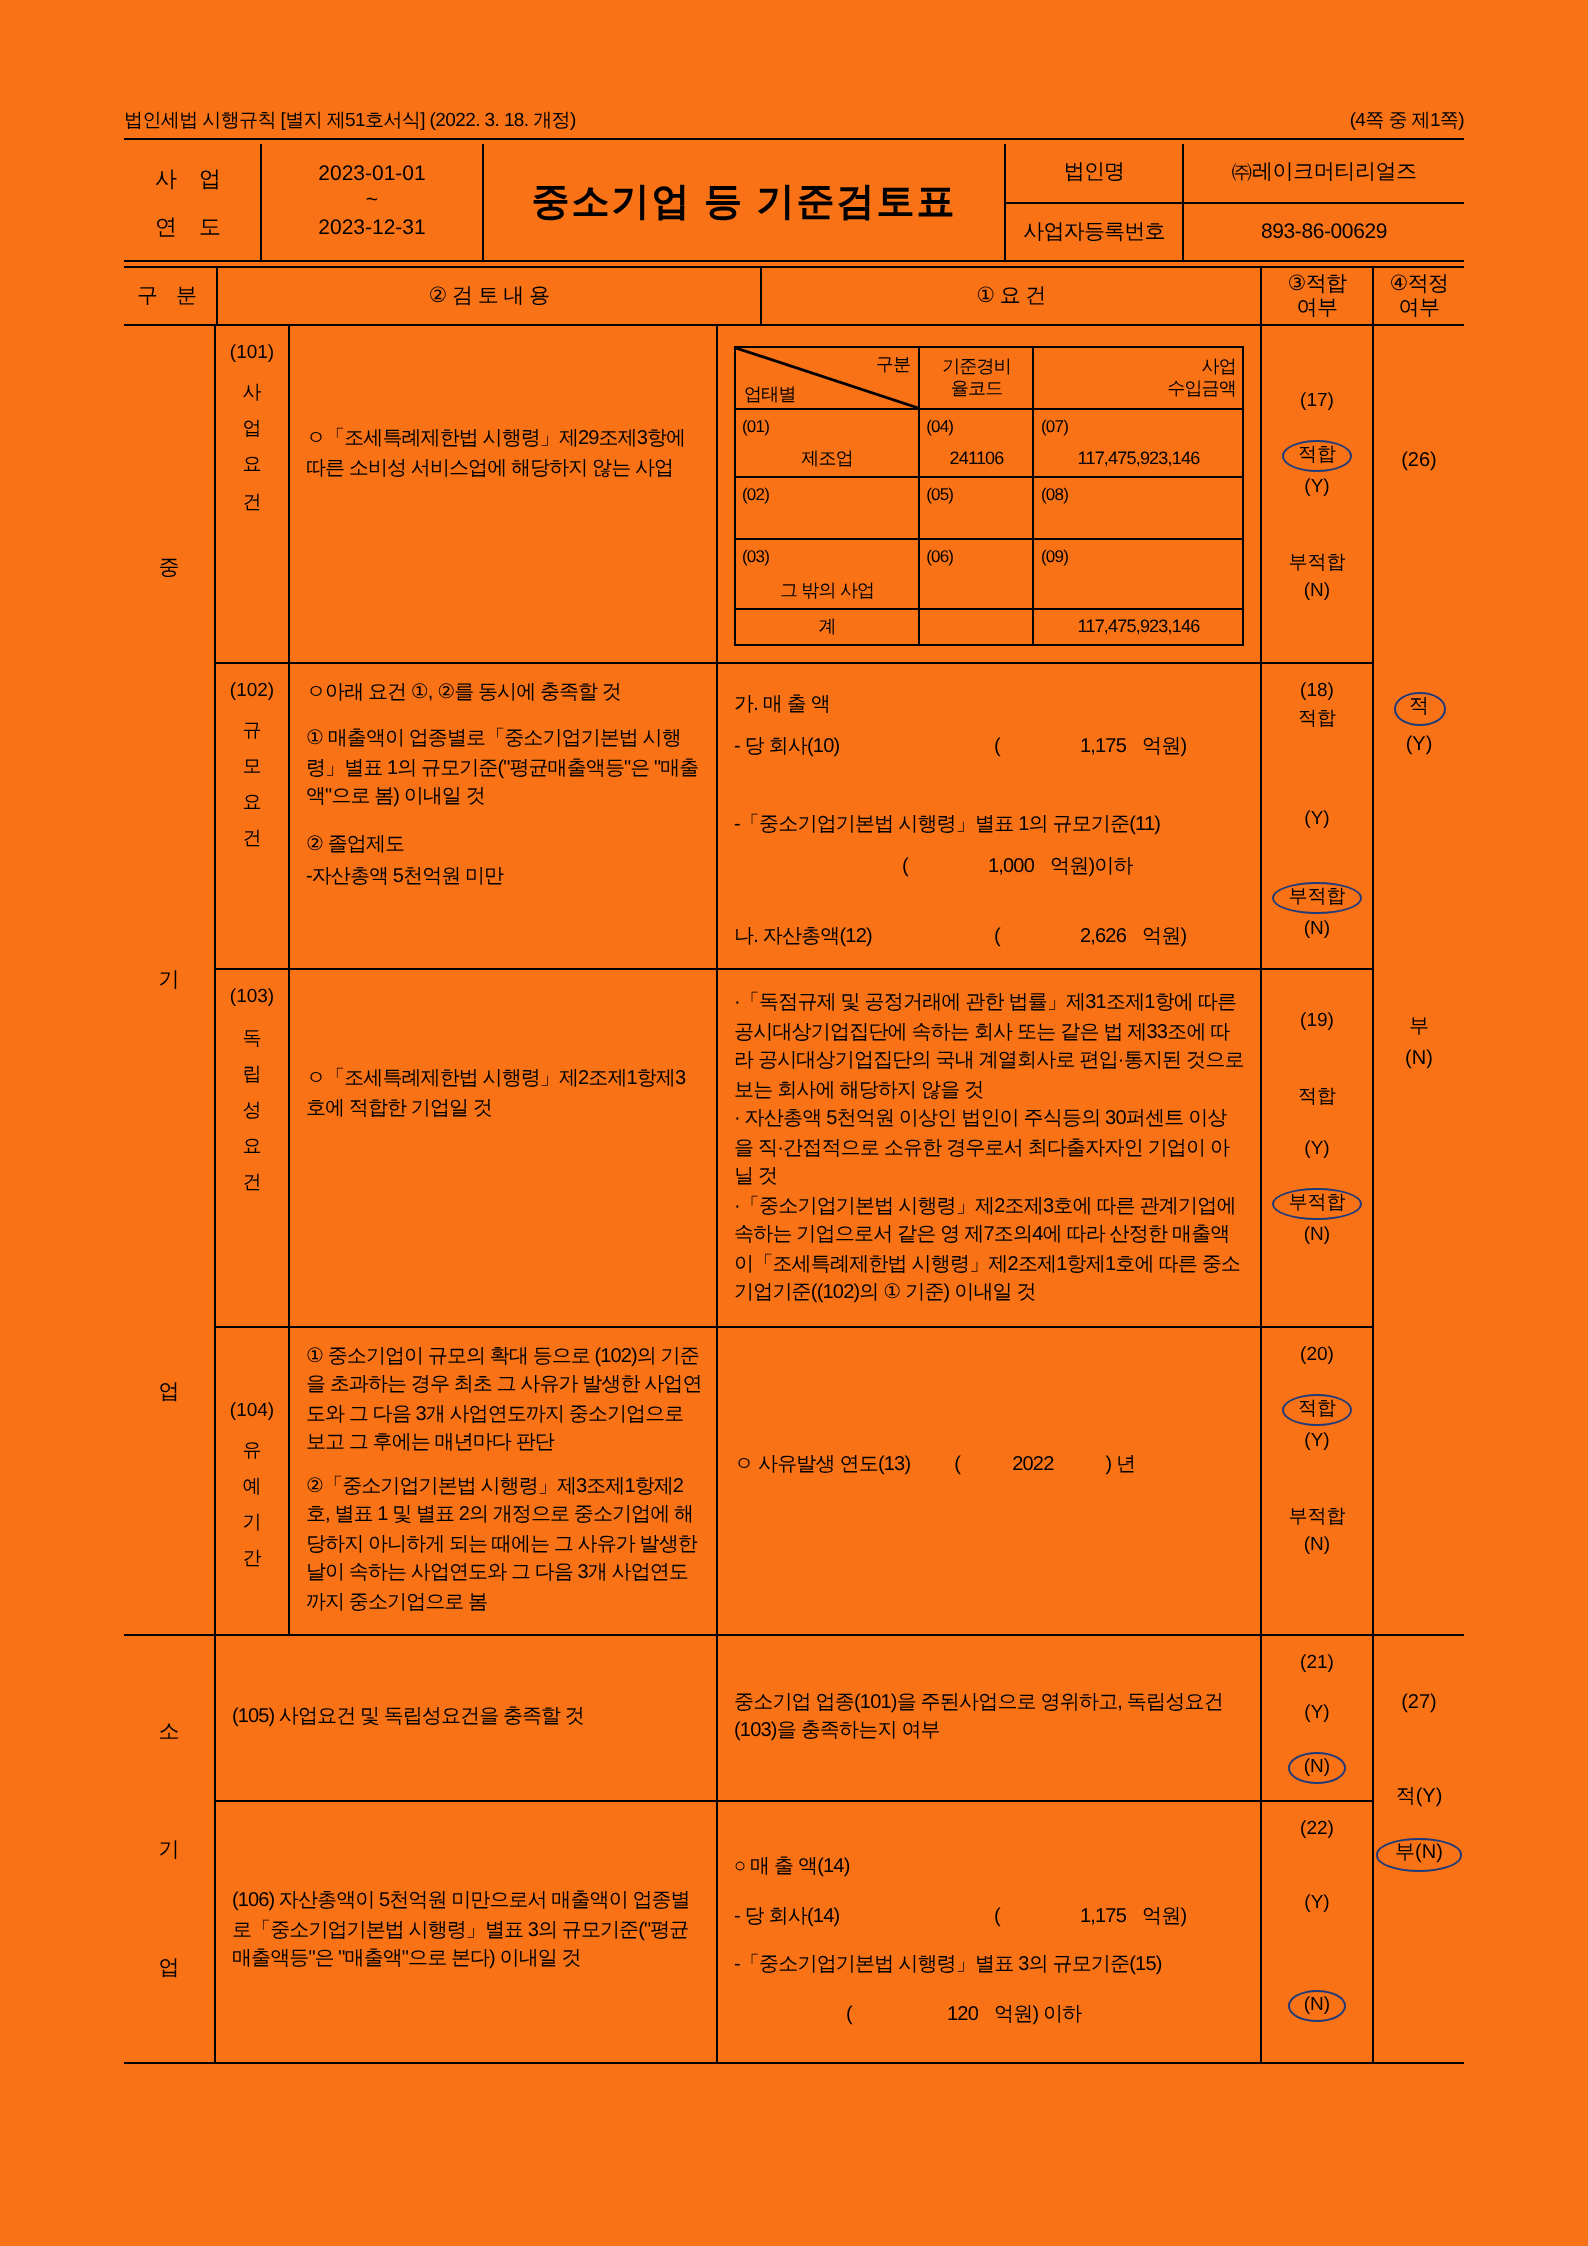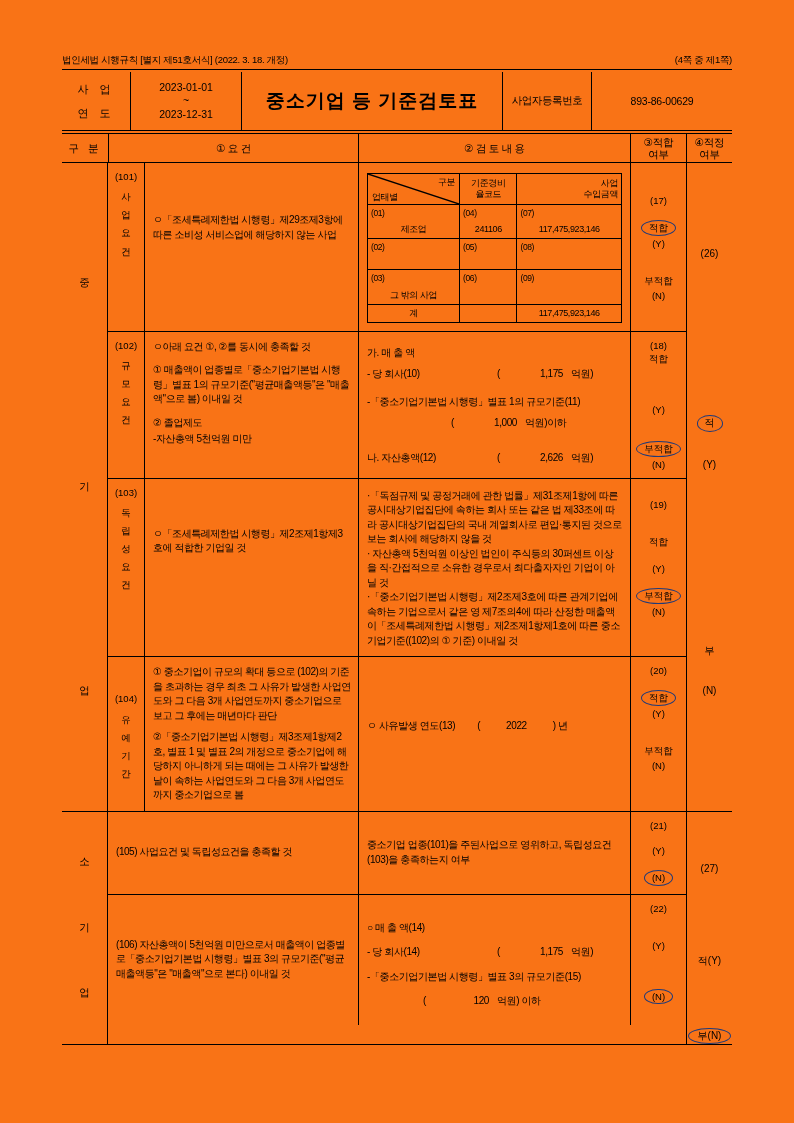--- a/index.html
+++ b/index.html
@@ -154,21 +154,20 @@
   }
   .sec-body { flex: 1; }
   .sec-right {
     width: 46px;
     box-sizing: border-box;
     border-left: 0.9px solid #000;
     display: flex;
     flex-direction: column;
     align-items: center;
     font-size: 10px;
-    gap: 23px;
   }
 
   .row { display: flex; }
   .row + .row { border-top: 0.9px solid #000; }
 
   .cell { box-sizing: border-box; font-size: 10px; }
   .cell + .cell { border-left: 0.9px solid #000; }
 
   .c-no {
     width: 36px;
@@ -282,32 +281,36 @@
       <div>연 도</div>
     </div>
     <div class="tb-cell tb-period">
       <div>2023-01-01</div>
       <div>~</div>
       <div>2023-12-31</div>
     </div>
     <div class="tb-cell tb-title">중소기업 등 기준검토표</div>
     <div class="tb-cell tb-right">
       <div class="tb-rrow">
+        <div class="tb-rk">법인명</div>
+        <div class="tb-rv">㈜레이크머티리얼즈</div>
+      </div>
+      <div class="tb-rrow">
         <div class="tb-rk">사업자등록번호</div>
         <div class="tb-rv">893-86-00629</div>
       </div>
     </div>
   </div>
 
   <div class="grid">
 
     <div class="colhead">
       <div class="ch c-gubun">구 분</div>
+      <div class="ch c-rev">② 검 토 내 용</div>
       <div class="ch c-req">① 요      건</div>
-      <div class="ch c-rev">② 검 토 내 용</div>
       <div class="ch c-fit">
         <div>
           <div>③적합</div>
           <div>여부</div>
         </div>
       </div>
       <div class="ch c-ok">
         <div>
           <div>④적정</div>
           <div>여부</div>
@@ -453,21 +456,21 @@
             <div class="bullet-line"> -자산총액 5천억원 미만</div>
           </div>
           <div class="cell c-check">
             <div style="padding-top:6px;">가. 매 출 액</div>
             <div style="margin-top:7px; display:flex;">
               <span style="width:130px;">- 당 회사(10)</span>
               <span style="width:14px;">(</span>
               <span style="width:52px; text-align:right;">1,175</span>
               <span style="padding-left:8px;">억원)</span>
             </div>
-            <div style="margin-top:13px;">-「중소기업기본법 시행령」별표 1의 규모기준(11)</div>
+            <div style="margin-top:24px;">-「중소기업기본법 시행령」별표 1의 규모기준(11)</div>
             <div style="margin-top:7px; display:flex; padding-left:84px;">
               <span style="width:14px;">(</span>
               <span style="width:52px; text-align:right;">1,000</span>
               <span style="padding-left:8px;">억원)이하</span>
             </div>
             <div style="margin-top:20px; display:flex;">
               <span style="width:130px;">나. 자산총액(12)</span>
               <span style="width:14px;">(</span>
               <span style="width:52px; text-align:right;">2,626</span>
               <span style="padding-left:8px;">억원)</span>

